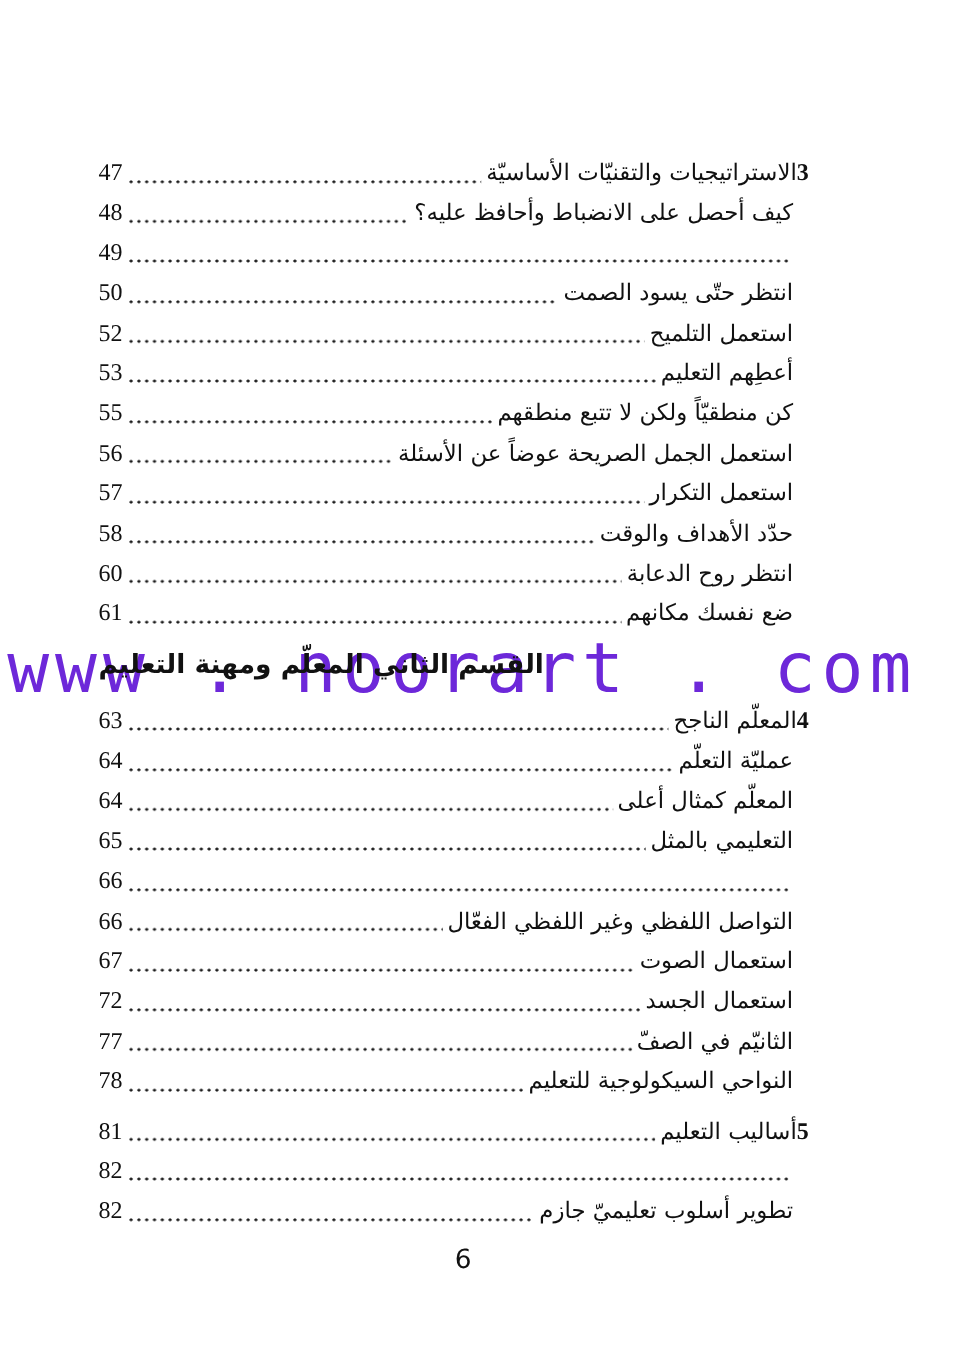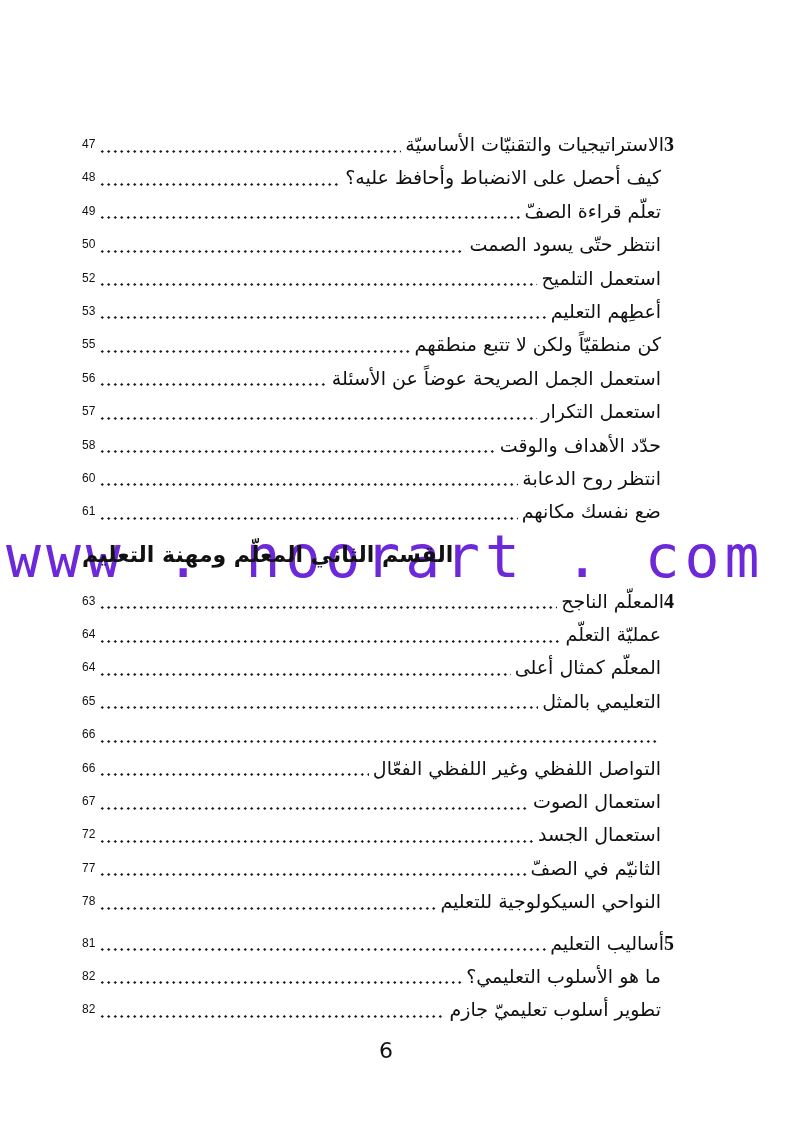--- a/index.html
+++ b/index.html
@@ -72,22 +72,22 @@
     flex: 1 1 auto;
     margin: 0 4px;
     background-image: radial-gradient(circle, #1c1c1c 1.15px, rgba(0,0,0,0) 1.5px);
     background-size: 6.5px 3.4px;
     background-repeat: repeat-x;
     background-position: 0 21.5px;
   }
 
   .entry-page {
     flex: 0 0 auto;
-    font-family: Liberation Sans, sans-serif;
-    font-size: 12px;
+    font-family: Liberation Serif, serif;
+    font-size: 20px;
     line-height: 33.4px;
     direction: ltr;
   }
 
   .part-heading {
     height: 48px;
     line-height: 52px;
     text-align: left;
     font-weight: bold;
     font-size: 22px;
@@ -115,21 +115,20 @@
         <span class="entry-title">الاستراتيجيات والتقنيّات الأساسيّة</span>
         <span class="dot-leader"></span>
         <span class="entry-page">47</span>
       </div>
       <div class="toc-row indent">
         <span class="entry-title">كيف أحصل على الانضباط وأحافظ عليه؟</span>
         <span class="dot-leader"></span>
         <span class="entry-page">48</span>
       </div>
       <div class="toc-row indent">
-        <span class="entry-title">تعلّم قراءة الصفّ</span>
         <span class="dot-leader"></span>
         <span class="entry-page">49</span>
       </div>
       <div class="toc-row indent">
         <span class="entry-title">انتظر حتّى يسود الصمت</span>
         <span class="dot-leader"></span>
         <span class="entry-page">50</span>
       </div>
       <div class="toc-row indent">
         <span class="entry-title">استعمل التلميح</span>
@@ -222,21 +221,20 @@
         <span class="dot-leader"></span>
         <span class="entry-page">78</span>
       </div>
       <div class="toc-row chapter">
         <span class="chapnum">5</span>
         <span class="entry-title">أساليب التعليم</span>
         <span class="dot-leader"></span>
         <span class="entry-page">81</span>
       </div>
       <div class="toc-row indent">
-        <span class="entry-title">ما هو الأسلوب التعليمي؟</span>
         <span class="dot-leader"></span>
         <span class="entry-page">82</span>
       </div>
       <div class="toc-row indent">
         <span class="entry-title">تطوير أسلوب تعليميّ جازم</span>
         <span class="dot-leader"></span>
         <span class="entry-page">82</span>
       </div>
     </div>
   <div class="page-number">6</div>

